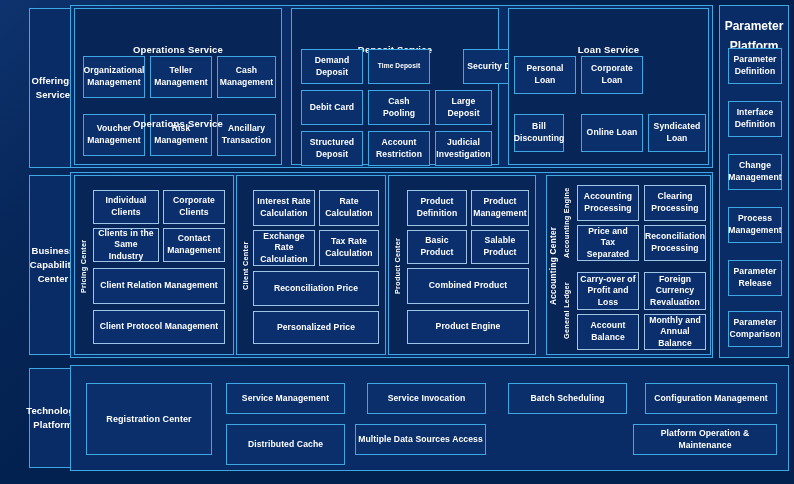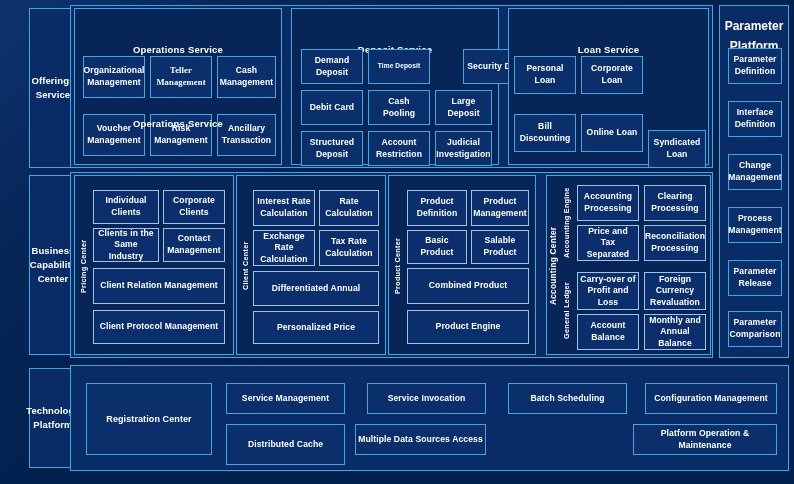--- a/index.html
+++ b/index.html
@@ -150,21 +150,21 @@
 Service</span>
   </div>
 
   <div class="group-outer" style="left:70px; top:5px; width:643px; height:163px;"></div>
 
   <div class="svc-panel" style="left:74px; top:8px; width:208px; height:157px;">
     <div class="svc-title">Operations Service</div>
     <div class="svc-title overlap">Operations Service</div>
 
     <div class="cell" style="left:8px; top:47px; width:62px; height:42px;">Organizational Management</div>
-    <div class="cell" style="left:75px; top:47px; width:62px; height:42px;font-family:Liberation Serif, serif;">Teller Management</div>
+    <div class="cell" style="left:75px; top:47px; width:62px; height:42px;">Teller Management</div>
     <div class="cell" style="left:142px; top:47px; width:59px; height:42px;">Cash Management</div>
 
     <div class="cell" style="left:8px; top:105px; width:62px; height:42px;">Voucher Management</div>
     <div class="cell" style="left:75px; top:105px; width:62px; height:42px;">Risk Management</div>
     <div class="cell" style="left:142px; top:105px; width:59px; height:42px;">Ancillary Transaction</div>
   </div>
 
   <div class="svc-panel" style="left:291px; top:8px; width:208px; height:157px;">
     <div class="svc-title">Deposit Service</div>
 
@@ -180,23 +180,23 @@
     <div class="cell" style="left:76px; top:122px; width:62px; height:35px;">Account Restriction</div>
     <div class="cell" style="left:143px; top:122px; width:57px; height:35px;">Judicial Investigation</div>
   </div>
 
   <div class="svc-panel" style="left:508px; top:8px; width:201px; height:157px;">
     <div class="svc-title">Loan Service</div>
 
     <div class="cell" style="left:5px; top:47px; width:62px; height:38px;">Personal Loan</div>
     <div class="cell" style="left:72px; top:47px; width:62px; height:38px;">Corporate Loan</div>
 
-    <div class="cell" style="left:5px; top:105px; width:62px; height:38px;">Bill Discounting</div>
+    <div class="cell" style="left:5px; top:105px; width:50px; height:38px;">Bill Discounting</div>
     <div class="cell" style="left:72px; top:105px; width:62px; height:38px;">Online Loan</div>
-    <div class="cell" style="left:139px; top:105px; width:58px; height:38px;margin-top:16px;">Syndicated Loan</div>
+    <div class="cell" style="left:139px; top:105px; width:58px; height:38px;">Syndicated Loan</div>
   </div>
 
   <div class="rail" style="left:719px; top:5px; width:70px; height:353px;">
     <div class="rail-title" style="white-space:pre-line;">Parameter
 Platform</div>
 
     <div class="cell" style="left:8px; top:42px; width:54px; height:36px;">Parameter Definition</div>
     <div class="cell" style="left:8px; top:95px; width:54px; height:36px;">Interface Definition</div>
     <div class="cell" style="left:8px; top:148px; width:54px; height:36px;">Change Management</div>
     <div class="cell" style="left:8px; top:201px; width:54px; height:36px;">Process Management</div>
@@ -227,21 +227,21 @@
 
   <div class="sub-panel" style="left:236px; top:175px; width:150px; height:180px;">
     <div class="vlabel" style="left:2px; top:0; width:12px; height:180px;">Client Center</div>
 
     <div class="cell pale" style="left:16px; top:14px; width:62px; height:36px;">Interest Rate Calculation</div>
     <div class="cell pale" style="left:82px; top:14px; width:60px; height:36px;">Rate Calculation</div>
 
     <div class="cell pale" style="left:16px; top:54px; width:62px; height:36px;">Exchange Rate Calculation</div>
     <div class="cell pale" style="left:82px; top:54px; width:60px; height:36px;">Tax Rate Calculation</div>
 
-    <div class="cell pale" style="left:16px; top:95px; width:126px; height:35px;">Differentiated Annual</div>
+    <div class="cell pale" style="left:16px; top:95px; width:126px; height:35px;">Reconciliation Price</div>
     <div class="cell pale" style="left:16px; top:135px; width:126px; height:33px;">Personalized Price</div>
   </div>
 
   <div class="sub-panel" style="left:388px; top:175px; width:148px; height:180px;">
     <div class="vlabel" style="left:2px; top:0; width:12px; height:180px;">Product Center</div>
 
     <div class="cell pale" style="left:18px; top:14px; width:60px; height:36px;">Product Definition</div>
     <div class="cell pale" style="left:82px; top:14px; width:58px; height:36px;">Product Management</div>
 
     <div class="cell pale" style="left:18px; top:54px; width:60px; height:34px;">Basic Product</div>

